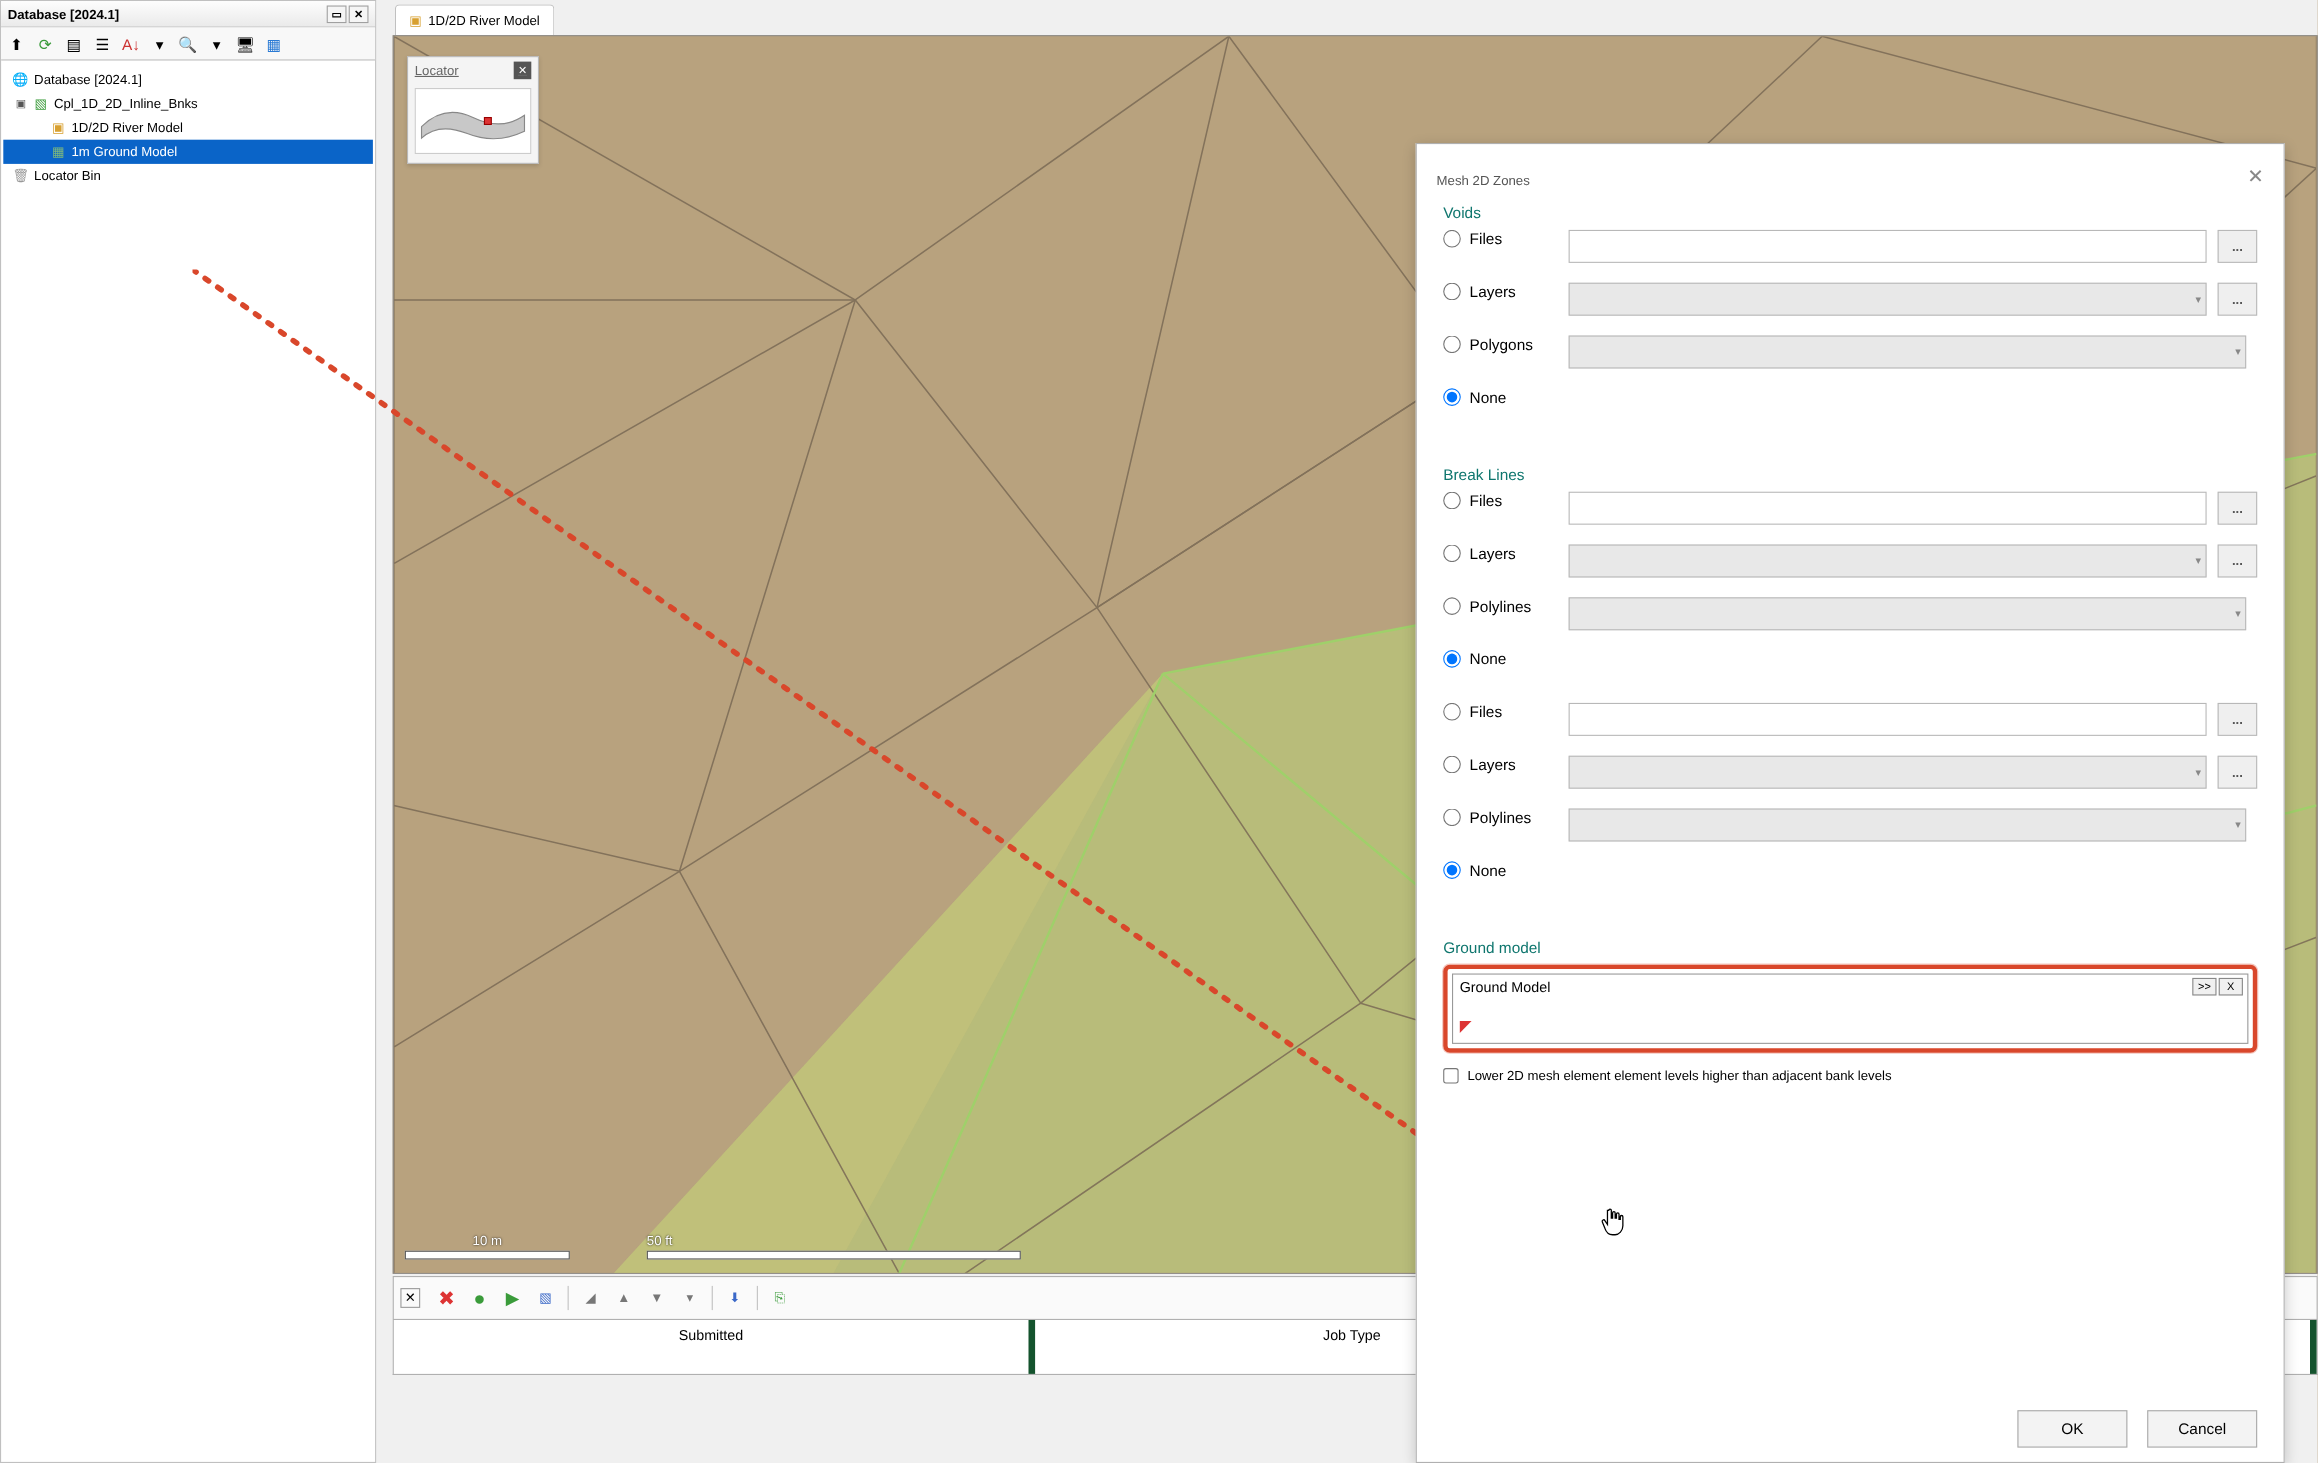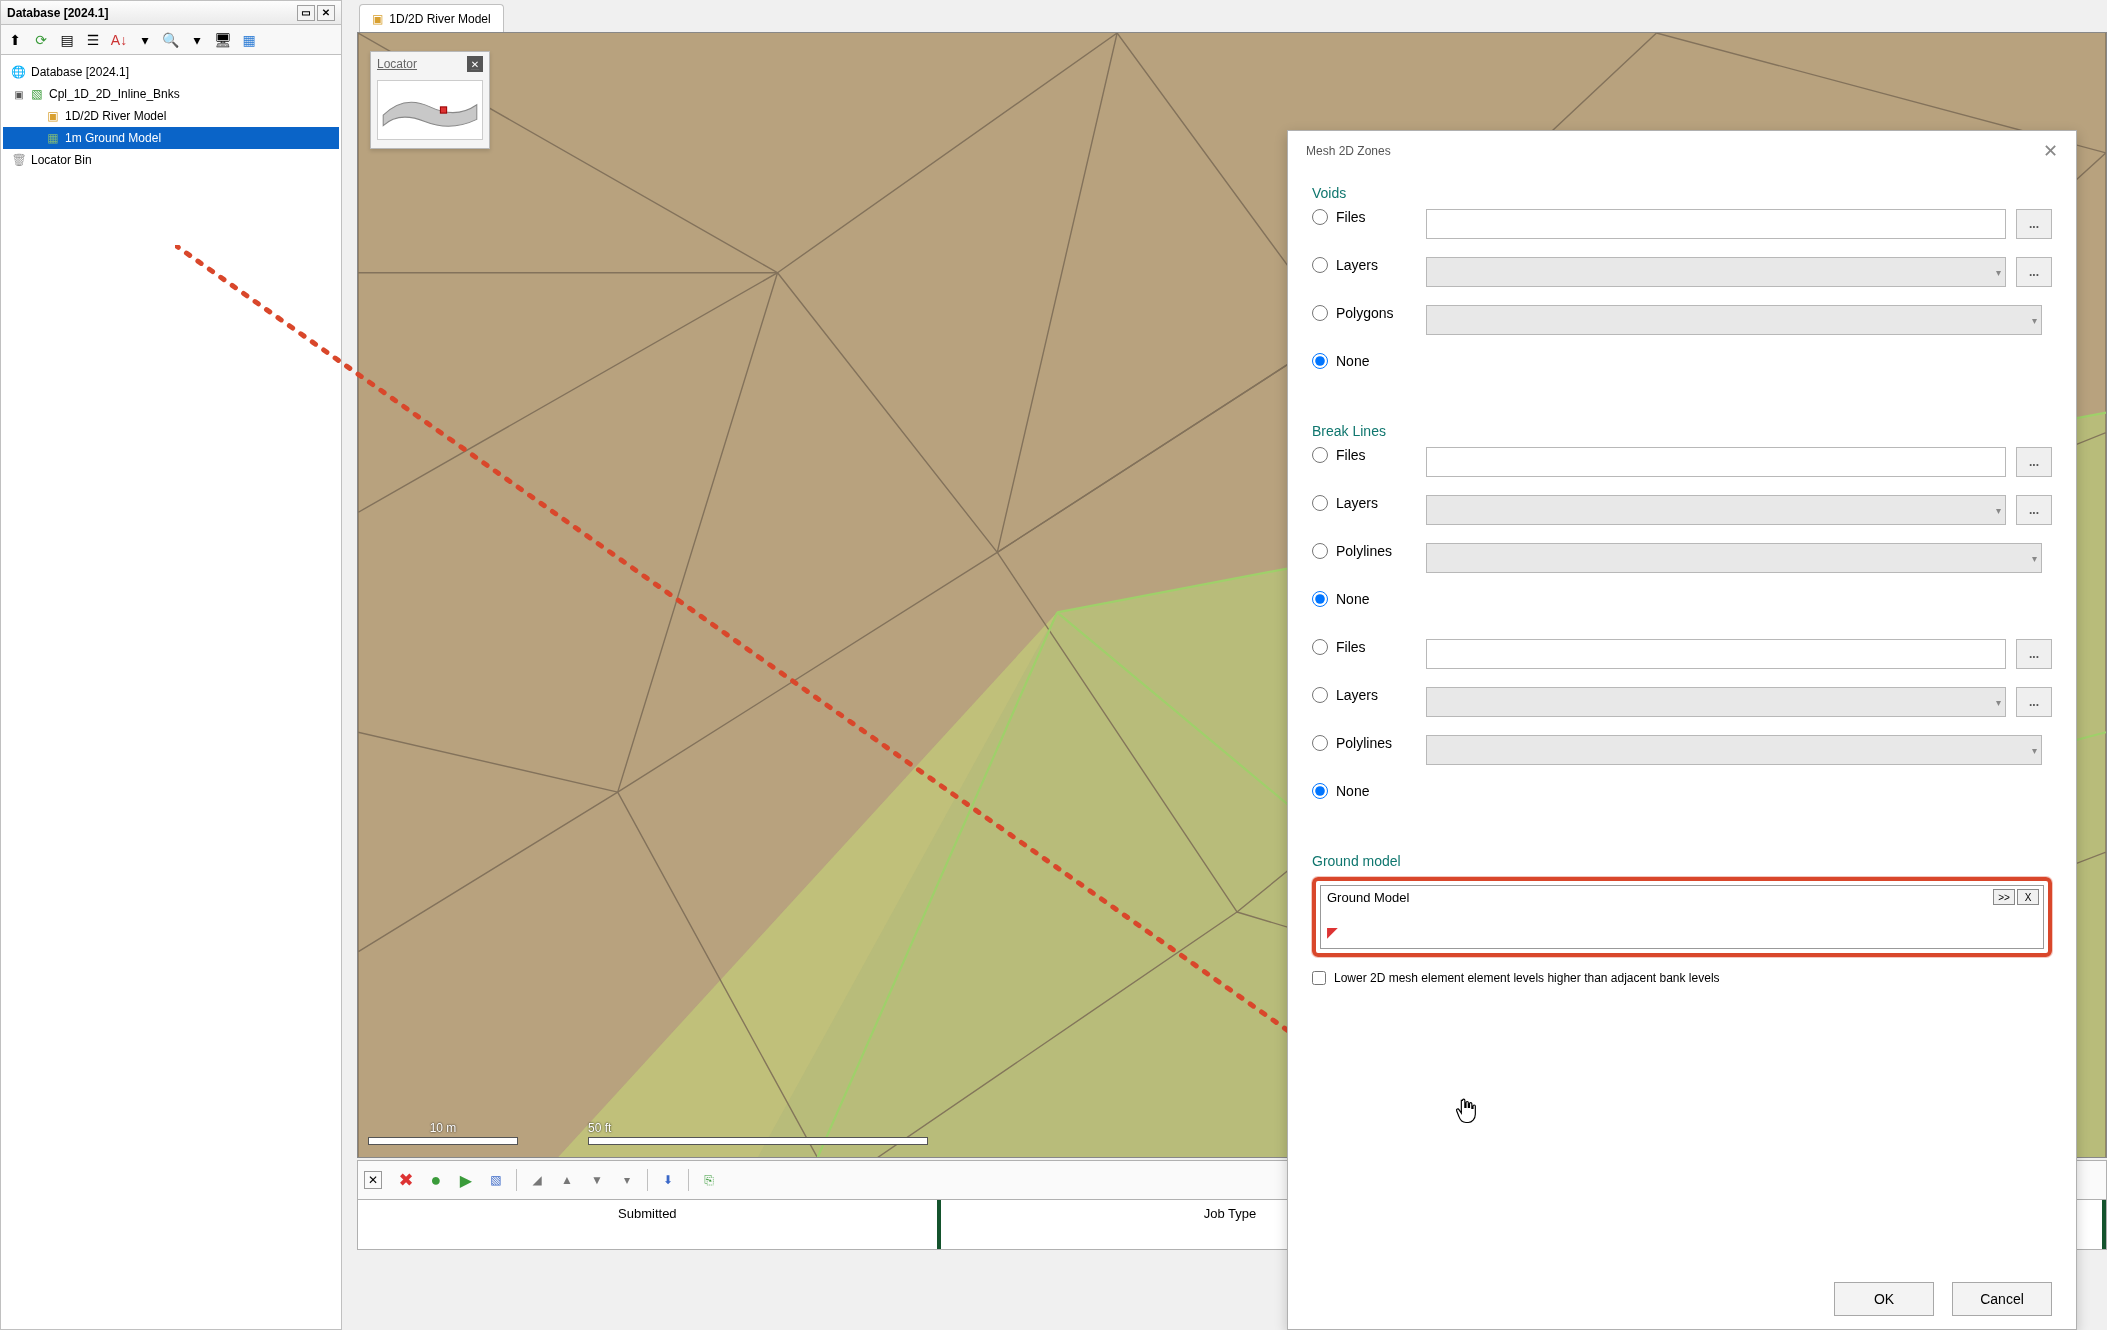--- a/index.html
+++ b/index.html
@@ -34,25 +34,25 @@
 
 
 .scale{position:absolute;bottom:12px;left:10px;color:#fff;text-shadow:0 0 2px #000;font-size:13px;}
 .scale-bar{height:8px;background:#fff;border:1px solid #555;margin-top:2px;}
 
 
 .jobbar{height:40px;border:1px solid #b0b0b0;background:#fafafa;display:flex;align-items:center;gap:10px;padding:0 6px;margin-top:2px;}
 .jobbar .closebtn{width:18px;height:18px;border:1px solid #999;display:flex;align-items:center;justify-content:center;margin-right:4px;cursor:pointer;font-size:12px;}
 .job-icon{width:20px;height:20px;display:flex;align-items:center;justify-content:center;}
 .jobgrid{height:50px;border:1px solid #b0b0b0;border-top:none;background:#fff;display:flex;}
-.jobcol{flex:1;border-right:4px solid #14532d;text-align:center;padding:6px 0;font-size:13px;}
+.jobcol{flex:1;border-right:6px solid #14532d;text-align:center;padding:6px 0;font-size:13px;}
 
 
 .dialog{position:absolute;left:1287px;top:130px;width:790px;height:1200px;background:#fff;border:1px solid #b0b0b0;box-shadow:0 4px 12px rgba(0,0,0,.2);display:flex;flex-direction:column;}
-.dlg-title{height:40px;display:flex;align-items:center;padding:0 18px;color:#555;font-size:15px;}
+.dlg-title{height:40px;display:flex;align-items:flex-end;padding:0 18px;color:#555;font-size:15px;}
 .dlg-title .x{margin-left:auto;color:#888;font-size:18px;cursor:pointer;}
 .dlg-body{flex:1;padding:4px 24px;overflow:auto;}
 .group-label{font-size:14px;color:#0f766e;margin:10px 0 8px;}
 .opt-row{display:flex;align-items:flex-start;height:48px;}
 .opt-row input[type=radio]{width:16px;height:16px;margin-right:8px;}
 .opt-label{width:90px;font-size:14px;}
 .opt-field{flex:1;height:30px;border:1px solid #b8b8b8;background:#fff;margin-right:10px;position:relative;}
 .opt-field.disabled{background:#e8e8e8;}
 .opt-field .dd{position:absolute;right:4px;top:50%;transform:translateY(-50%);color:#888;font-size:10px;}
 .browse{width:36px;height:30px;border:1px solid #b8b8b8;background:#efefef;display:flex;align-items:center;justify-content:center;font-weight:bold;cursor:pointer;color:#555;}

